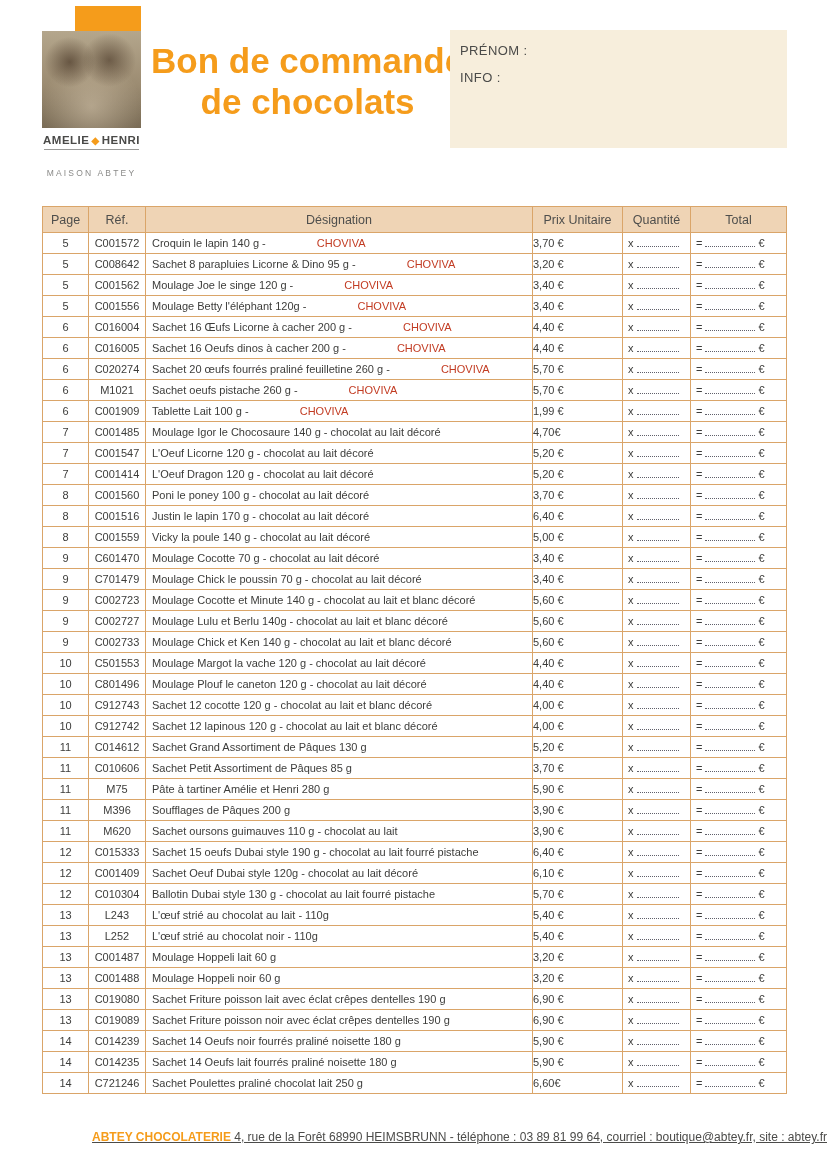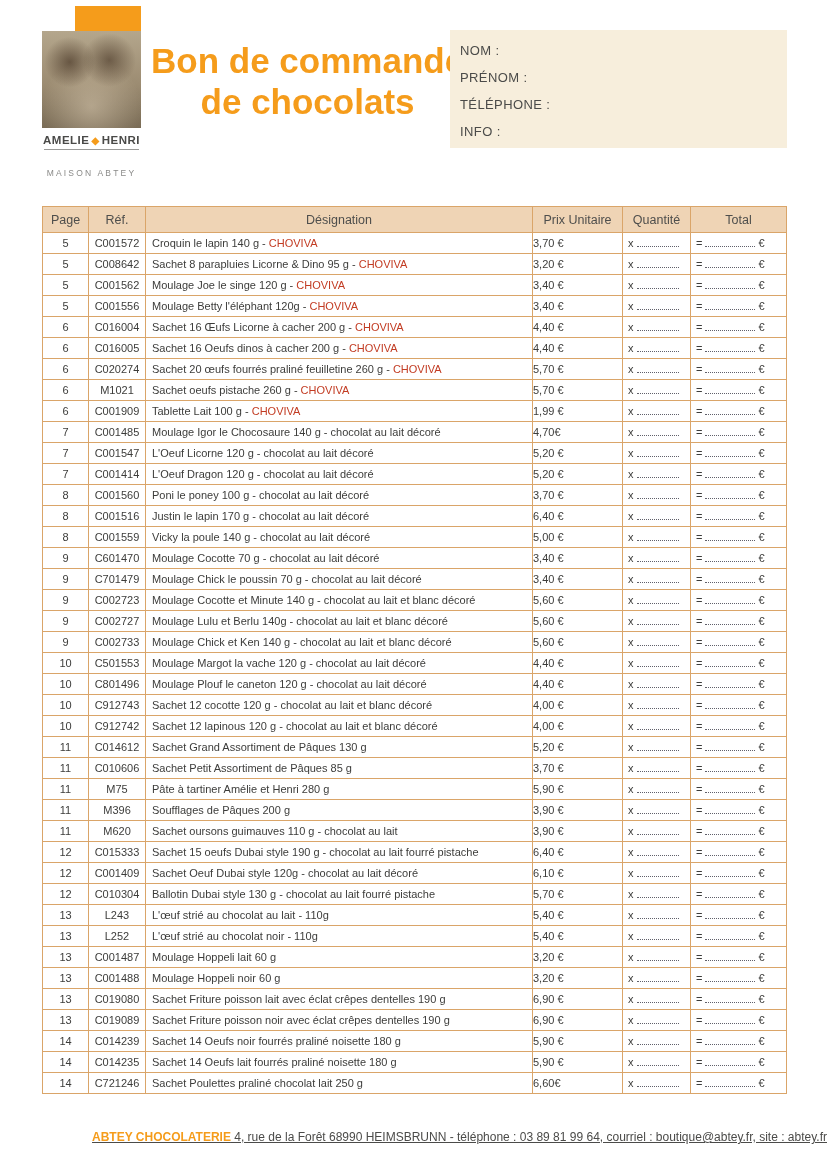--- a/index.html
+++ b/index.html
@@ -52,21 +52,21 @@
   }
   table.order th, table.order td { border:1px solid #DAA569; }
   table.order th {
     background:#EFD4B5; height:26px; font-size:12.5px; font-weight:normal;
     color:#4E4E4C; text-align:center;
   }
   table.order td { height:21px; font-size:11px; color:#3C3C3A; overflow:hidden; white-space:nowrap; }
   td.c-page { text-align:center; }
   td.c-ref  { text-align:center; font-size:10.5px; }
   td.c-des  { padding-left:6px; }
-  td.c-des .hl { color:#C23B22; }
+  td.c-des .hl { color:#C23B22;margin-left:48px; }
   td.c-prix { text-align:left; padding-right:9px; }
   td.c-qte  { padding-left:5px; font-size:10px; color:#55555a; }
   td.c-total{ padding-left:5px; font-size:10px; color:#55555a; }
   .dots {
     display:inline-block; height:9px; border-bottom:1.5px dotted #60606a;
     margin:0 3px; vertical-align:baseline;
   }
   .dots.q { width:42px; }
   .dots.t { width:50px; }
 
@@ -92,29 +92,21 @@
     <div class="logo-subtitle">MAISON ABTEY</div>
   </div>
 
   <div class="title">
     <div class="t1">Bon de commande</div>
     <div class="t2">de chocolats</div>
   </div>
 
   <div class="info-box">
     <div class="info-row">
-      <span class="info-label">NOM :</span>
-      <span class="info-value"></span>
-    </div>
-    <div class="info-row">
       <span class="info-label">PRÉNOM :</span>
-      <span class="info-value"></span>
-    </div>
-    <div class="info-row">
-      <span class="info-label">TÉLÉPHONE :</span>
       <span class="info-value"></span>
     </div>
     <div class="info-row">
       <span class="info-label">INFO :</span>
       <span class="info-value"></span>
     </div>
   </div>
 
   <table class="order">
     <colgroup>

